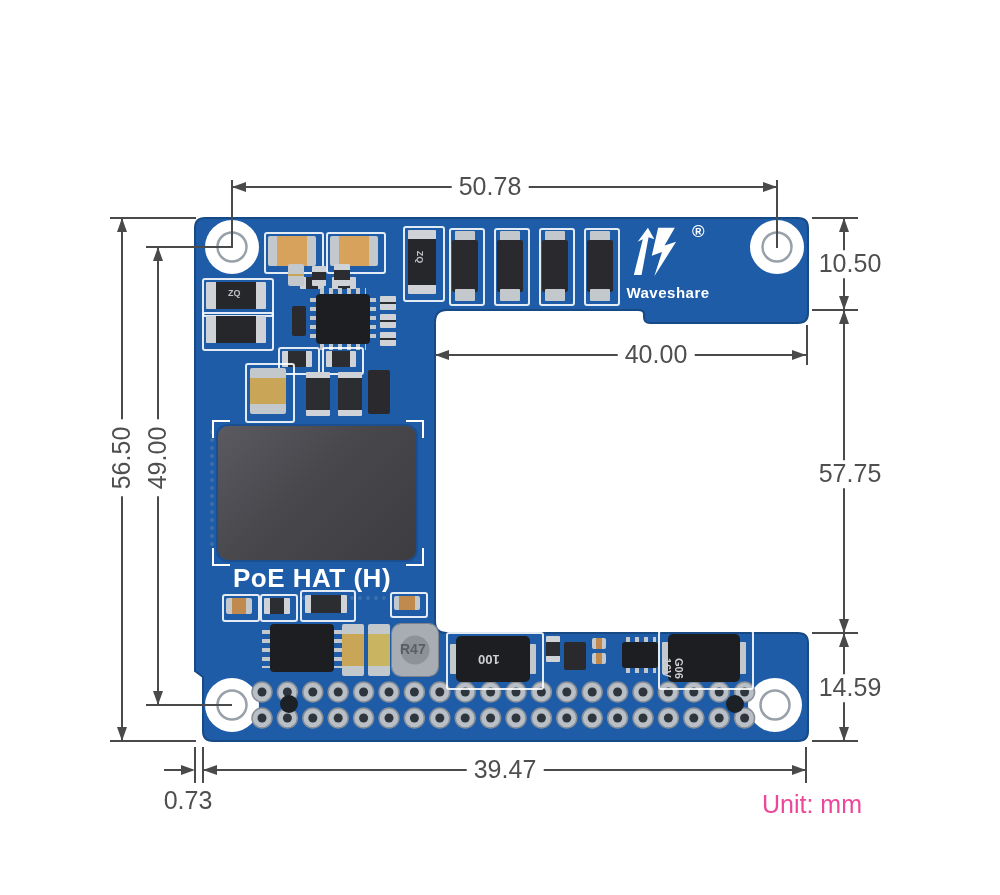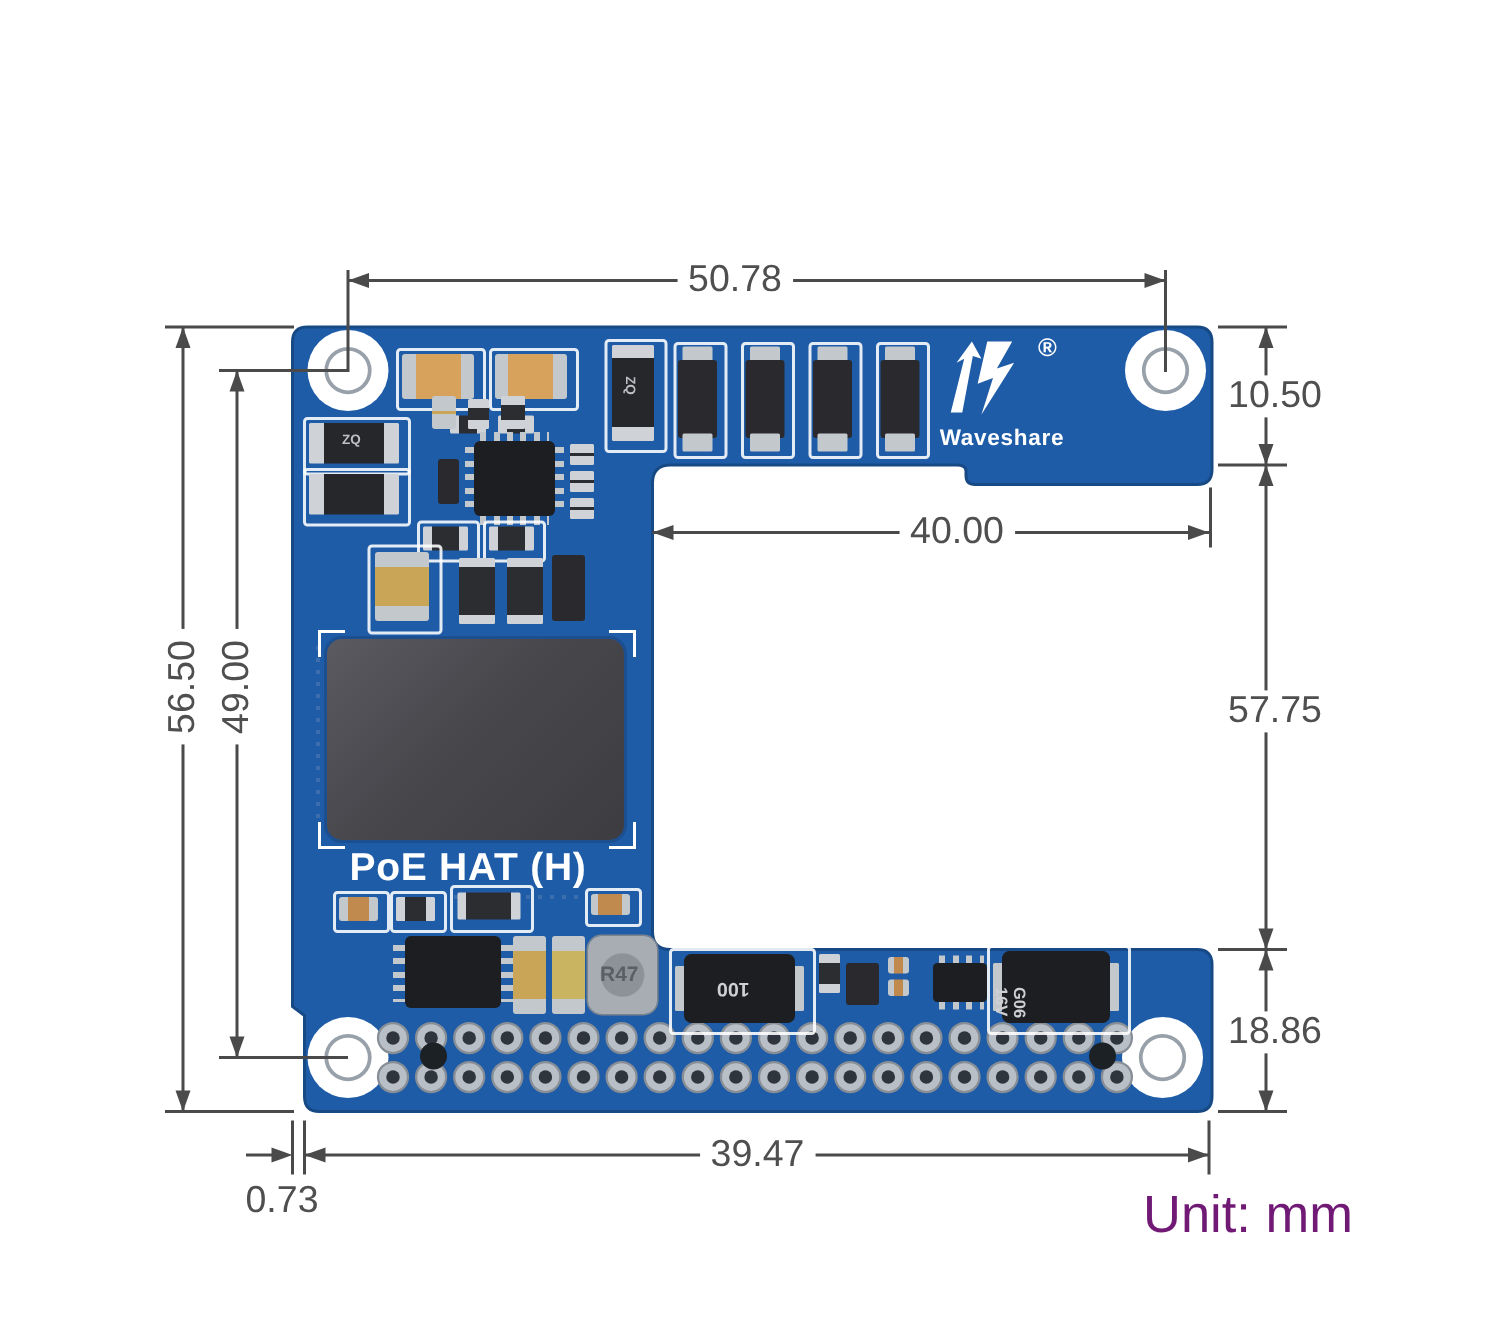--- a/index.html
+++ b/index.html
@@ -13,21 +13,21 @@
   .hl{position:absolute;height:2px;background:#4a4a4a;}
   .vl{position:absolute;width:2px;background:#4a4a4a;}
   .ar{position:absolute;width:0;height:0;border-style:solid;}
   .ar-l{border-width:5px 14px 5px 0;border-color:transparent #4a4a4a transparent transparent;}
   .ar-r{border-width:5px 0 5px 14px;border-color:transparent transparent transparent #4a4a4a;}
   .ar-u{border-width:0 5px 14px 5px;border-color:transparent transparent #4a4a4a transparent;}
   .ar-d{border-width:14px 5px 0 5px;border-color:#4a4a4a transparent transparent transparent;}
   .dimlab{position:absolute;transform:translate(-50%,-50%);background:#fff;padding:0 7px;
           font-size:25px;color:#4f4f4f;white-space:nowrap;line-height:1.1;}
   .dimlab.rot{transform:translate(-50%,-50%) rotate(-90deg);}
-  .unit{position:absolute;font-size:35px;color:#701a75;white-space:nowrap;}
+  .unit{position:absolute;font-size:25px;color:#ec4899;white-space:nowrap;}
   
   .silk{position:absolute;border:2px solid rgba(255,255,255,.88);border-radius:3px;}
   .blk{position:absolute;background:#2a2a2e;border-radius:2px;}
   .blk2{position:absolute;background:#1d1e22;border-radius:2px;}
   .pad{position:absolute;background:#c3c8cd;border-radius:1px;}
   .cap-h{position:absolute;background:linear-gradient(90deg,#c3c8cd 0 9px,#d7a35c 9px calc(100% - 9px),#c3c8cd calc(100% - 9px));border-radius:2px;}
   .cap-v{position:absolute;background:linear-gradient(180deg,#c3c8cd 0 10px,#c9a557 10px calc(100% - 10px),#c3c8cd calc(100% - 10px));border-radius:2px;}
   .cap-v2{position:absolute;background:linear-gradient(180deg,#c3c8cd 0 10px,#c9b462 10px calc(100% - 10px),#c3c8cd calc(100% - 10px));border-radius:2px;}
   .res{position:absolute;background:linear-gradient(90deg,#cfd3d7 0 6px,#2c2d31 6px calc(100% - 6px),#cfd3d7 calc(100% - 6px));border-radius:1px;}
   .res-v{position:absolute;background:linear-gradient(180deg,#cfd3d7 0 6px,#2c2d31 6px calc(100% - 6px),#cfd3d7 calc(100% - 6px));border-radius:1px;}
@@ -295,42 +295,42 @@
     <div class="hl" style="left:232px;top:186px;width:545px;"></div>
     <div class="ar ar-l" style="left:232px;top:182px;"></div>
     <div class="ar ar-r" style="left:763px;top:182px;"></div>
     <div class="dimlab" style="left:490px;top:187px;">50.78</div>
   </div>
 
   <div>
     <div class="hl" style="left:435px;top:354px;width:371px;"></div>
     <div class="ar ar-l" style="left:435px;top:350px;"></div>
     <div class="ar ar-r" style="left:792px;top:350px;"></div>
-    <div class="dimlab" style="left:638px;top:355px;">40.00</div>
+    <div class="dimlab" style="left:656px;top:355px;">40.00</div>
   </div>
 
   <div>
     <div class="vl" style="left:843px;top:218px;height:92px;"></div>
     <div class="ar ar-u" style="left:839px;top:218px;"></div>
     <div class="ar ar-d" style="left:839px;top:296px;"></div>
     <div class="dimlab" style="left:850px;top:264px;">10.50</div>
   </div>
 
   <div>
     <div class="vl" style="left:843px;top:310px;height:323px;"></div>
     <div class="ar ar-u" style="left:839px;top:310px;"></div>
     <div class="ar ar-d" style="left:839px;top:619px;"></div>
     <div class="dimlab" style="left:850px;top:474px;">57.75</div>
   </div>
 
   <div>
     <div class="vl" style="left:843px;top:633px;height:108px;"></div>
     <div class="ar ar-u" style="left:839px;top:633px;"></div>
     <div class="ar ar-d" style="left:839px;top:727px;"></div>
-    <div class="dimlab" style="left:850px;top:688px;">18.86</div>
+    <div class="dimlab" style="left:850px;top:688px;">14.59</div>
   </div>
 
   <div>
     <div class="vl" style="left:121px;top:218px;height:523px;"></div>
     <div class="ar ar-u" style="left:117px;top:218px;"></div>
     <div class="ar ar-d" style="left:117px;top:727px;"></div>
     <div class="dimlab rot" style="left:122px;top:458px;">56.50</div>
   </div>
 
   <div>

